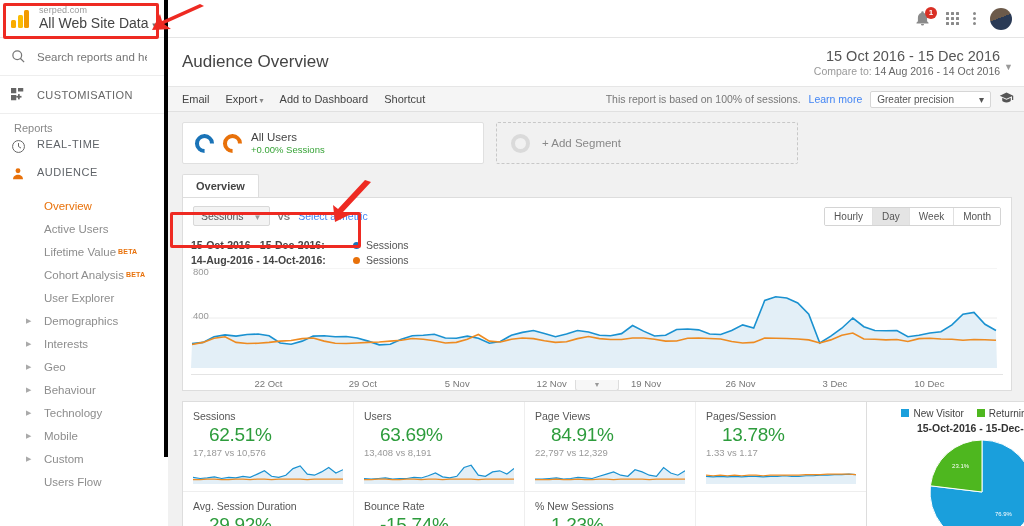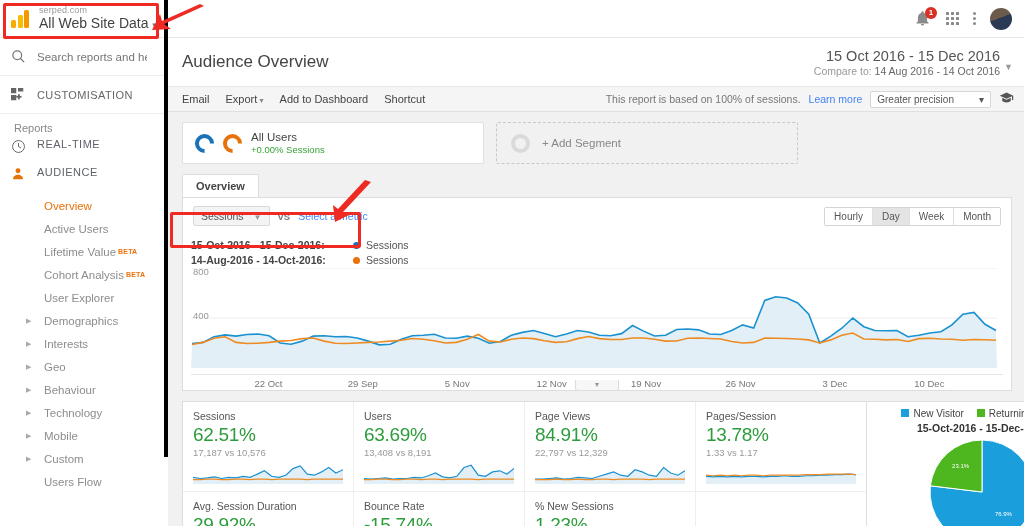--- a/index.html
+++ b/index.html
@@ -118,21 +118,21 @@
   .ylab { position: absolute; left: 2px; font-size: 9.5px; color: #999; }
   .xaxis { position: relative; height: 16px; margin: 0 8px; border-top: 1px solid #e4e4e4; }
   .xaxis span { position: absolute; top: 3px; font-size: 9.5px; color: #777; transform: translateX(-50%); }
   .collapse-tab { position: absolute; left: 50%; transform: translateX(-50%); bottom: -1px; width: 44px; height: 11px; background: #f7f7f7; border: 1px solid #ddd; border-top: 0; border-radius: 0 0 3px 3px; text-align: center; font-size: 7px; color: #999; line-height: 9px; cursor: pointer; }
 
   .lower { display: flex; margin-top: 10px; gap: 0; }
   .cards { flex: 1 1 auto; background: #fff; border: 1px solid #ddd; border-right: 0; display: grid; grid-template-columns: repeat(4, 1fr); }
   .card { padding: 8px 10px 4px 10px; border-right: 1px solid #eee; border-bottom: 1px solid #eee; min-height: 82px; cursor: pointer; }
   .card:nth-child(4n) { border-right: 0; }
   .card-t { font-size: 10.5px; color: #555; }
-  .card-v { font-size: 19px; color: #2d9c3c; margin: 2px 0 1px; letter-spacing: -.3px; }
+  .card-v { font-size: 19px; color: #2d9c3c; margin: 2px 16px 1px; letter-spacing: -.3px; }
   .card-s { font-size: 9.5px; color: #999; }
   .spark { margin-top: 4px; }
 
   .pie-panel { flex: 0 0 232px; background: #fff; border: 1px solid #ddd; padding: 6px 4px; text-align: center; }
   .pie-legend { display: flex; justify-content: center; gap: 13px; font-size: 10px; color: #444; margin-bottom: 3px; }
   .pie-legend i { width: 8px; height: 8px; display: inline-block; margin-right: 4px; }
   .pie-title { font-size: 10.5px; font-weight: bold; color: #333; margin-bottom: 2px; }
 
   
   .anno-box { position: absolute; border: 3px solid #ee2a22; border-radius: 2px; pointer-events: none; }
@@ -373,21 +373,21 @@
               <line x1="0" y1="0" x2="806" y2="0" stroke="#ececec" stroke-width="1"></line>
               <polygon points="0,100 1,75.625 12.013698630136986,74.375 23.027397260273972,68.75 34.04109589041096,66.875 45.054794520547944,68.125 56.06849315068493,66.5 67.08219178082192,66 78.0958904109589,67.75 89.10958904109589,75 100.12328767123287,76.25 111.13698630136986,73.125 122.15068493150685,68.125 133.16438356164383,67.75 144.17808219178082,68.75 155.1917808219178,68.5 166.2054794520548,70 177.21917808219177,73.125 188.23287671232876,76.875 199.24657534246575,76.25 210.26027397260273,71.25 221.27397260273972,67.75 232.2876712328767,67.25 243.3013698630137,66.25 254.31506849315068,70 265.32876712328766,70.25 276.3424657534247,68.125 287.35616438356163,70.25 298.36986301369865,75.25 309.3835616438356,73.5 320.3972602739726,67.25 331.4109589041096,64.375 342.4246575342466,62.5 353.43835616438355,65.5 364.45205479452056,68.75 375.4657534246575,66 386.47945205479454,62.5 397.4931506849315,64 408.5068493150685,67.25 419.52054794520546,67.75 430.5342465753425,65.625 441.54794520547944,57.5 452.56164383561645,63.125 463.5753424657534,68 474.5890410958904,67.25 485.6027397260274,61.5 496.6164383561644,61 507.63013698630135,61.875 518.6438356164383,66 529.6575342465753,66.5 540.6712328767123,62.5 551.6849315068494,56.875 562.6986301369863,60 573.7123287671233,32.5 584.7260273972603,28.75 595.7397260273973,30 606.7534246575342,35 617.7671232876712,46.25 628.7808219178082,75 639.7945205479452,68.125 650.8082191780821,60.25 661.8219178082192,50 672.8356164383562,58.75 683.8493150684932,62.5 694.8630136986301,62.75 705.8767123287671,62.5 716.8904109589041,68.75 727.9041095890411,67.25 738.917808219178,65 749.931506849315,63.75 760.945205479452,56.875 771.9589041095891,46.25 782.972602739726,44.375 793.986301369863,56.25 805,62.5 806,100" fill="#e3eff7"></polygon>
               <polyline points="1,75.625 12.013698630136986,74.375 23.027397260273972,68.75 34.04109589041096,66.875 45.054794520547944,68.125 56.06849315068493,66.5 67.08219178082192,66 78.0958904109589,67.75 89.10958904109589,75 100.12328767123287,76.25 111.13698630136986,73.125 122.15068493150685,68.125 133.16438356164383,67.75 144.17808219178082,68.75 155.1917808219178,68.5 166.2054794520548,70 177.21917808219177,73.125 188.23287671232876,76.875 199.24657534246575,76.25 210.26027397260273,71.25 221.27397260273972,67.75 232.2876712328767,67.25 243.3013698630137,66.25 254.31506849315068,70 265.32876712328766,70.25 276.3424657534247,68.125 287.35616438356163,70.25 298.36986301369865,75.25 309.3835616438356,73.5 320.3972602739726,67.25 331.4109589041096,64.375 342.4246575342466,62.5 353.43835616438355,65.5 364.45205479452056,68.75 375.4657534246575,66 386.47945205479454,62.5 397.4931506849315,64 408.5068493150685,67.25 419.52054794520546,67.75 430.5342465753425,65.625 441.54794520547944,57.5 452.56164383561645,63.125 463.5753424657534,68 474.5890410958904,67.25 485.6027397260274,61.5 496.6164383561644,61 507.63013698630135,61.875 518.6438356164383,66 529.6575342465753,66.5 540.6712328767123,62.5 551.6849315068494,56.875 562.6986301369863,60 573.7123287671233,32.5 584.7260273972603,28.75 595.7397260273973,30 606.7534246575342,35 617.7671232876712,46.25 628.7808219178082,75 639.7945205479452,68.125 650.8082191780821,60.25 661.8219178082192,50 672.8356164383562,58.75 683.8493150684932,62.5 694.8630136986301,62.75 705.8767123287671,62.5 716.8904109589041,68.75 727.9041095890411,67.25 738.917808219178,65 749.931506849315,63.75 760.945205479452,56.875 771.9589041095891,46.25 782.972602739726,44.375 793.986301369863,56.25 805,62.5" fill="none" stroke="#1a91d0" stroke-width="1.6"></polyline>
               <polyline points="1,76.5 12.013698630136986,74.375 23.027397260273972,70.25 34.04109589041096,68.75 45.054794520547944,74.375 56.06849315068493,75.5 67.08219178082192,75.25 78.0958904109589,74.375 89.10958904109589,73.125 100.12328767123287,72.5 111.13698630136986,70.625 122.15068493150685,70 133.16438356164383,73.125 144.17808219178082,75.25 155.1917808219178,75.5 166.2054794520548,75 177.21917808219177,74.375 188.23287671232876,74 199.24657534246575,73.125 210.26027397260273,72.25 221.27397260273972,70.5 232.2876712328767,71.25 243.3013698630137,72.75 254.31506849315068,75 265.32876712328766,74.375 276.3424657534247,71.25 287.35616438356163,66.5 298.36986301369865,73.125 309.3835616438356,74 320.3972602739726,71.25 331.4109589041096,70 342.4246575342466,70.625 353.43835616438355,72.75 364.45205479452056,74.375 375.4657534246575,73.75 386.47945205479454,70.625 397.4931506849315,68.5 408.5068493150685,70.625 419.52054794520546,71.5 430.5342465753425,71.5 441.54794520547944,70 452.56164383561645,70 463.5753424657534,71.25 474.5890410958904,73.125 485.6027397260274,73 496.6164383561644,70.25 507.63013698630135,70 518.6438356164383,70.5 529.6575342465753,71 540.6712328767123,73.5 551.6849315068494,75 562.6986301369863,74.375 573.7123287671233,70 584.7260273972603,70.25 595.7397260273973,70.5 606.7534246575342,71 617.7671232876712,71.875 628.7808219178082,75 639.7945205479452,71.875 650.8082191780821,67.25 661.8219178082192,65 672.8356164383562,71 683.8493150684932,71.25 694.8630136986301,71.875 705.8767123287671,71.5 716.8904109589041,73.5 727.9041095890411,70.625 738.917808219178,70.25 749.931506849315,71 760.945205479452,71.25 771.9589041095891,72.25 782.972602739726,71.5 793.986301369863,71.75 805,72.25" fill="none" stroke="#ed8b22" stroke-width="1.6"></polyline>
             </svg>
           <div class="ylab" id="ytop" style="top:-2px">800</div>
           <div class="ylab" id="ymid" style="top:42px">400</div>
         </div>
         <div class="xaxis" id="xaxis">
             <span style="left: 9.53488%;">22 Oct</span>
-            <span style="left: 21.1628%;">29 Sep</span>
+            <span style="left: 21.1628%;">29 Oct</span>
             <span style="left: 32.7907%;">5 Nov</span>
             <span style="left: 44.4186%;">12 Nov</span>
             <span style="left: 56.0465%;">19 Nov</span>
             <span style="left: 67.6744%;">26 Nov</span>
             <span style="left: 79.3023%;">3 Dec</span>
             <span style="left: 90.9302%;">10 Dec</span>
           </div>
         <div class="collapse-tab">▼</div>
       </div>
 

